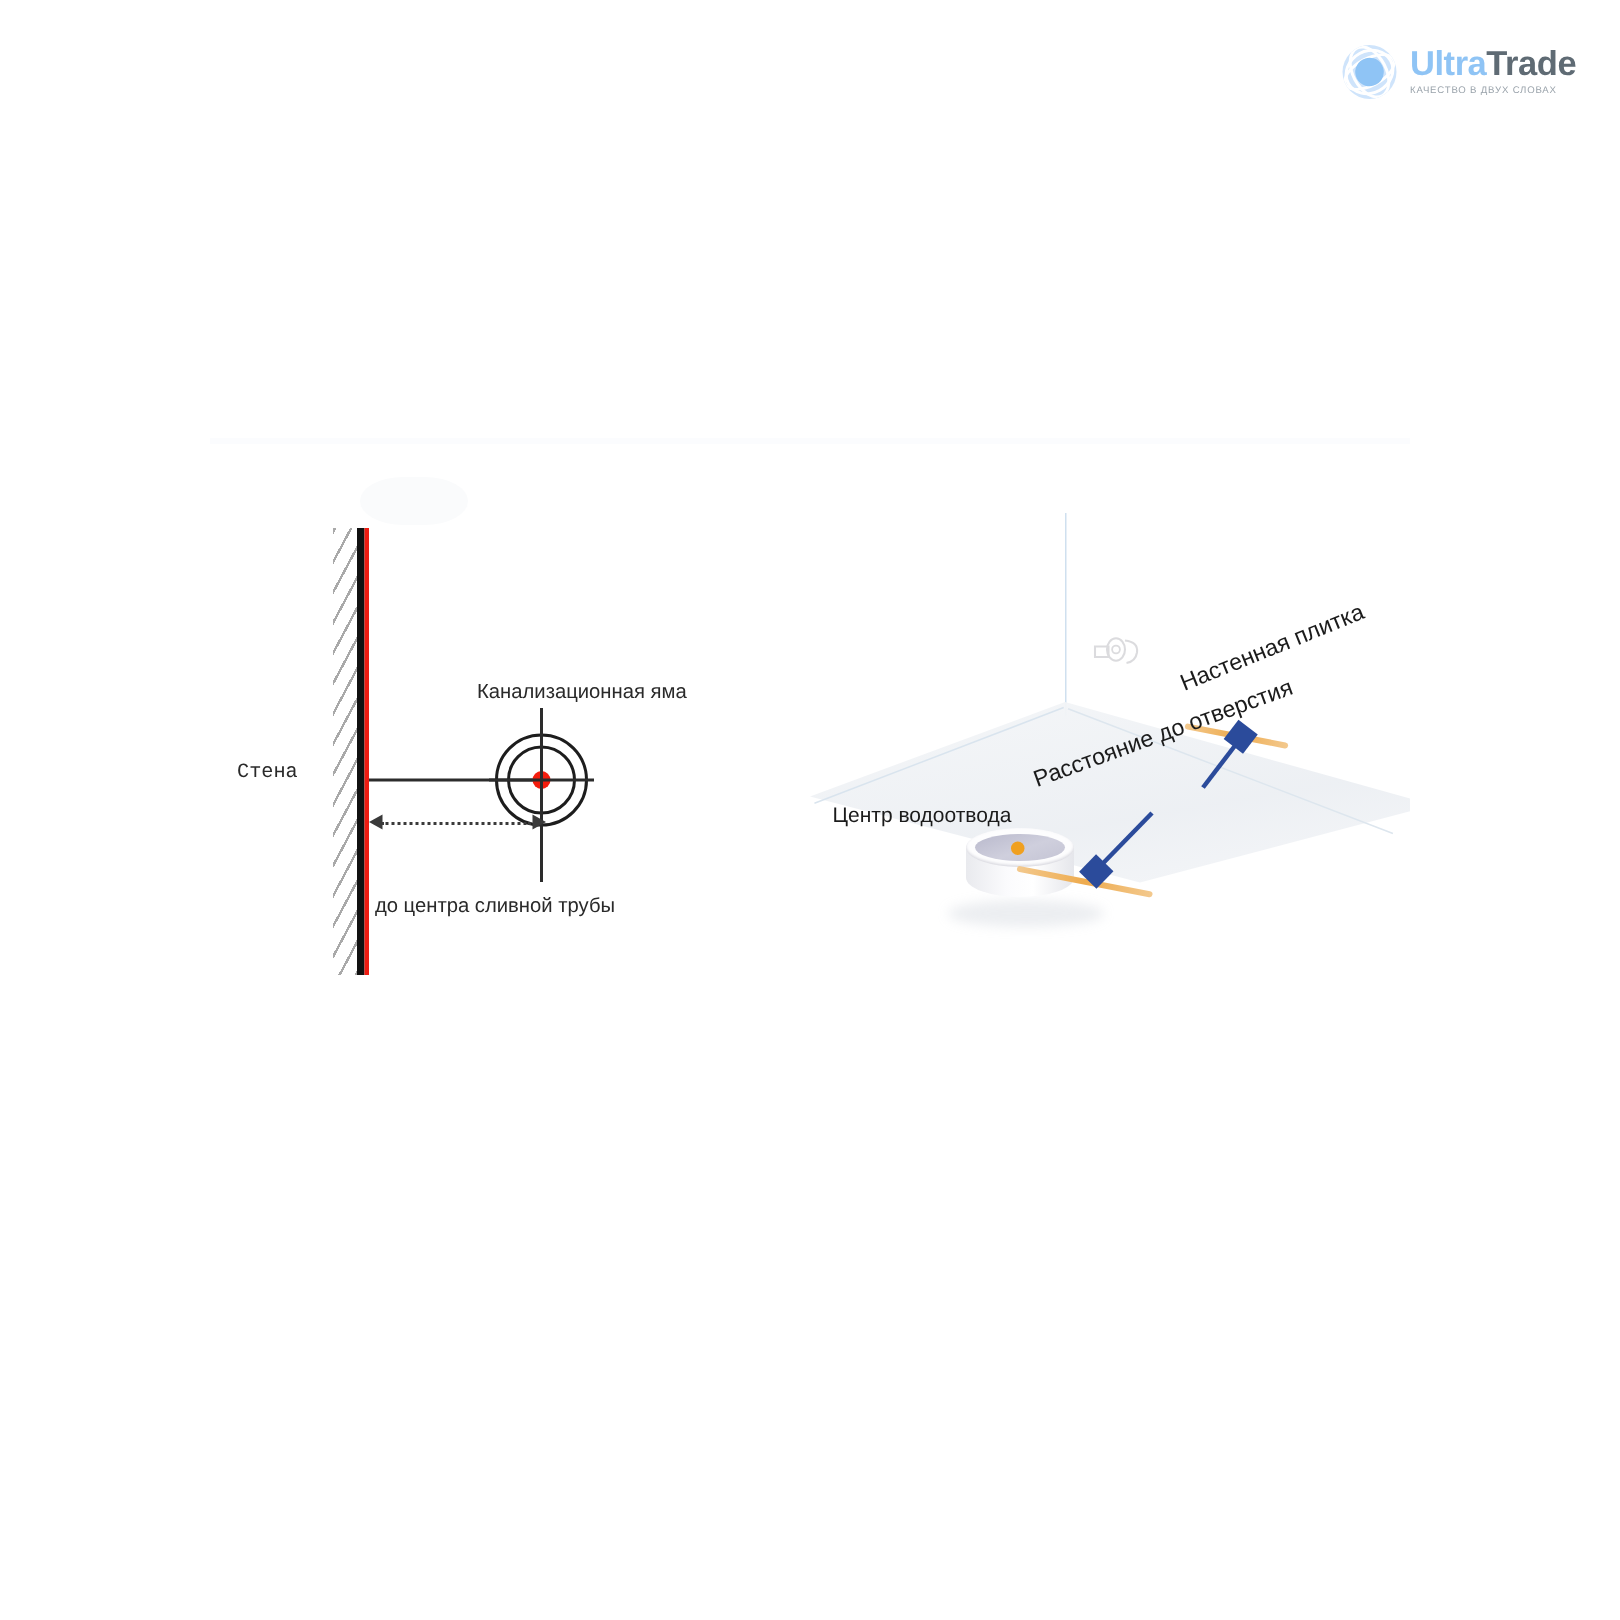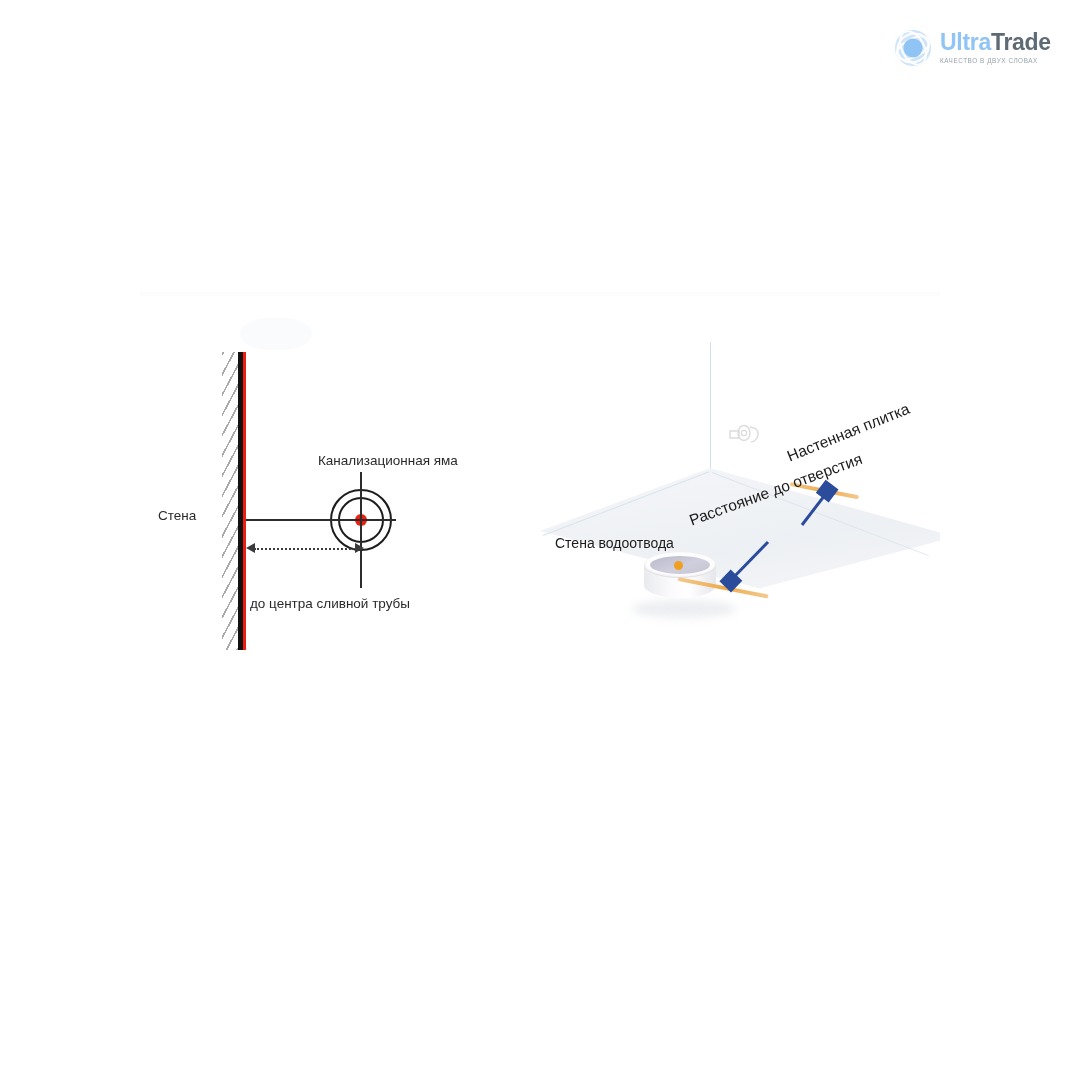--- a/index.html
+++ b/index.html
@@ -129,20 +129,21 @@
     height: 298px;
     background: #ef1c12;
   }
   #wall-label {
     position: absolute;
     left: 8px;
     top: 178px;
     font-size: 13.5px;
     color: #2a2a2a;
     white-space: nowrap;
+    font-family: Liberation Mono, monospace;
   }
   
   #leader-line {
     position: absolute;
     left: 96px;
     top: 189px;
     width: 116px;
     height: 1.6px;
     background: #2c2c2c;
   }
@@ -480,18 +481,18 @@
     <svg id="pointer-svg" viewBox="0 0 430 360">
       <defs>
         <marker id="bluehead" markerWidth="7" markerHeight="7" refX="3.5" refY="3.5" orient="auto">
           <rect x="0.6" y="0.6" width="5.4" height="5.4" fill="#2b4b9b"></rect>
         </marker>
       </defs>
       <line x1="262" y1="235" x2="288" y2="201" stroke="#2b4b9b" stroke-width="3" marker-end="url(#bluehead)"></line>
       <line x1="228" y1="252" x2="190" y2="291" stroke="#2b4b9b" stroke-width="3" marker-end="url(#bluehead)"></line>
     </svg>
 
-    <div id="label-drain-center">Стена водоотвода</div>
+    <div id="label-drain-center">Центр водоотвода</div>
     <div class="rot-label" id="label-distance-hole">Расстояние до отверстия</div>
     <div class="rot-label" id="label-wall-tile">Настенная плитка</div>
   </div>
 
 </div>
 
 </body></html>

